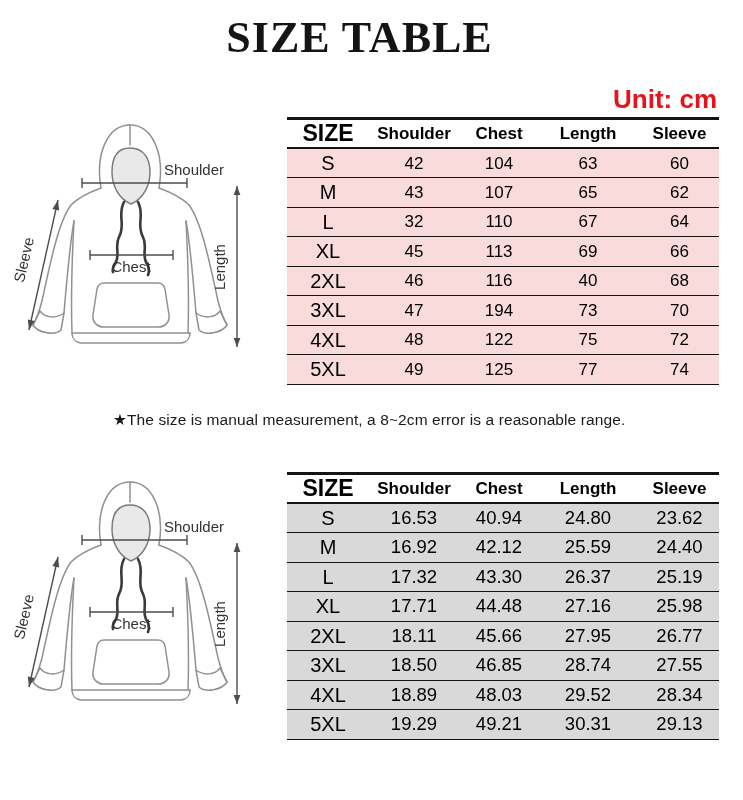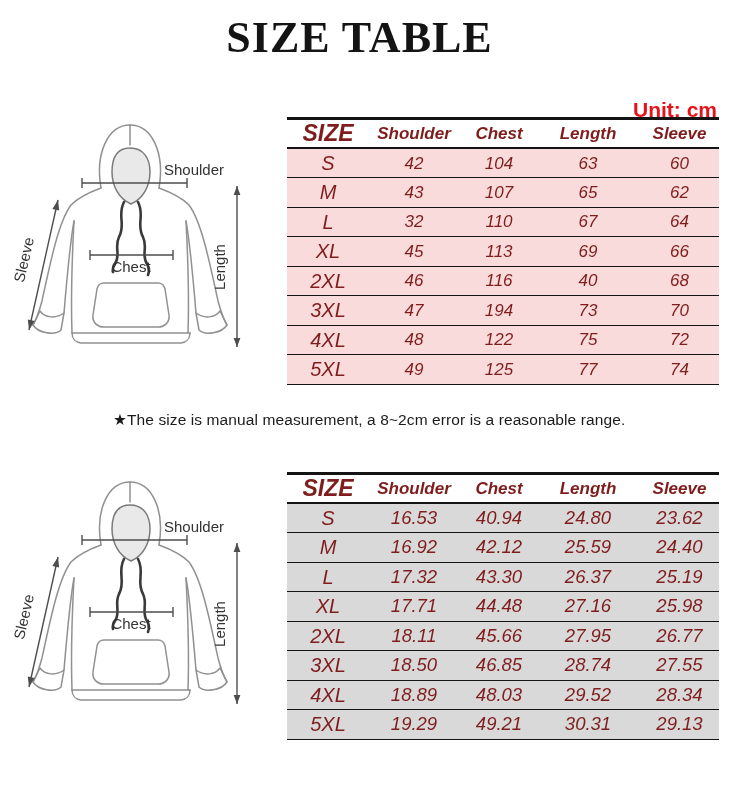--- a/index.html
+++ b/index.html
@@ -14,31 +14,30 @@
 
   .title{
     position:absolute;top:12px;left:0;right:0;
     text-align:center;
     font-family:"Liberation Serif","DejaVu Serif",serif;
     font-weight:700;font-size:44px;letter-spacing:1px;color:#141414;
   }
 
   .unit-label{
     position:absolute;left:287px;width:430px;text-align:right;
-    color:var(--accent-red);font-size:21px;font-weight:600;margin-top:14px;
+    color:var(--accent-red);font-size:26px;font-weight:600;
   }
   .unit-cm{top:84px;}
   .unit-inch{top:441px;}
 
   .size-table{
     position:absolute;left:287px;width:435px;
     border-collapse:collapse;table-layout:fixed;
     border-top:3px solid var(--line);
-    color:#7f1d1d;
-    font-style:italic;
+    color:#000000;
   }
   .size-table.cm{top:117px;}
   .size-table.inch{top:472px;}
   .size-table th{
     border-bottom:2.5px solid var(--line);
     background:#fff;font-weight:700;font-size:17px;height:25px;
     vertical-align:middle;text-align:center;
   }
   .size-table th.size-h{font-size:23px;}
   .size-table td{

